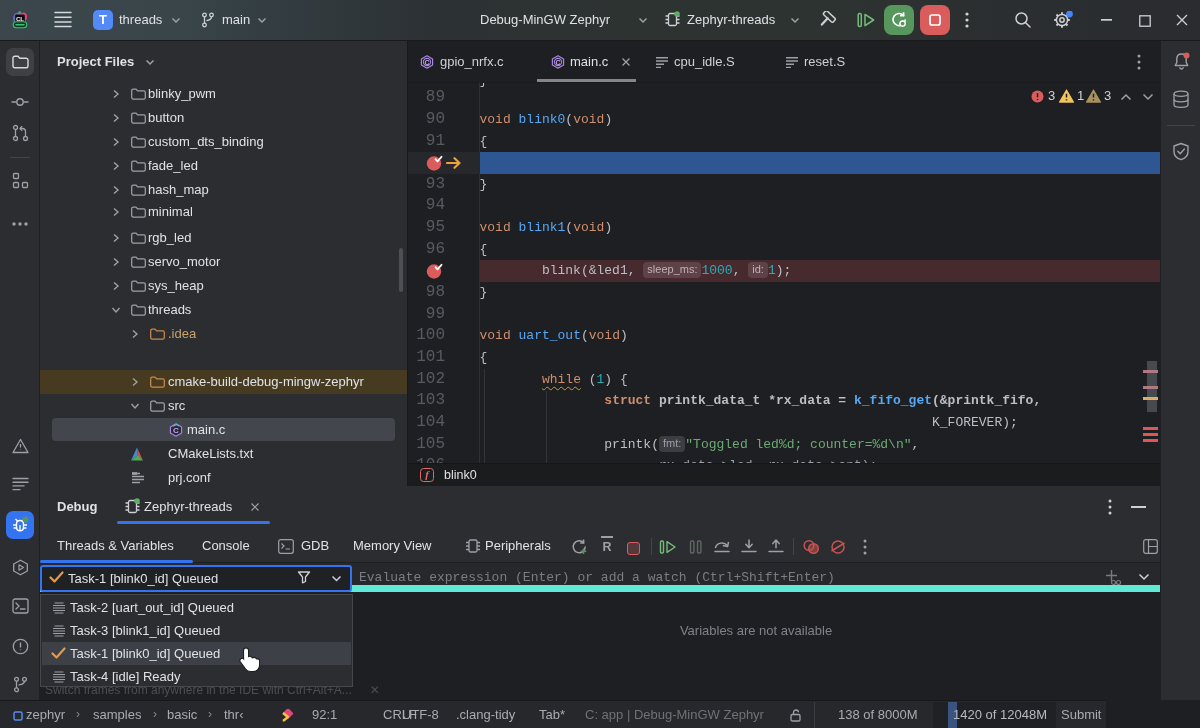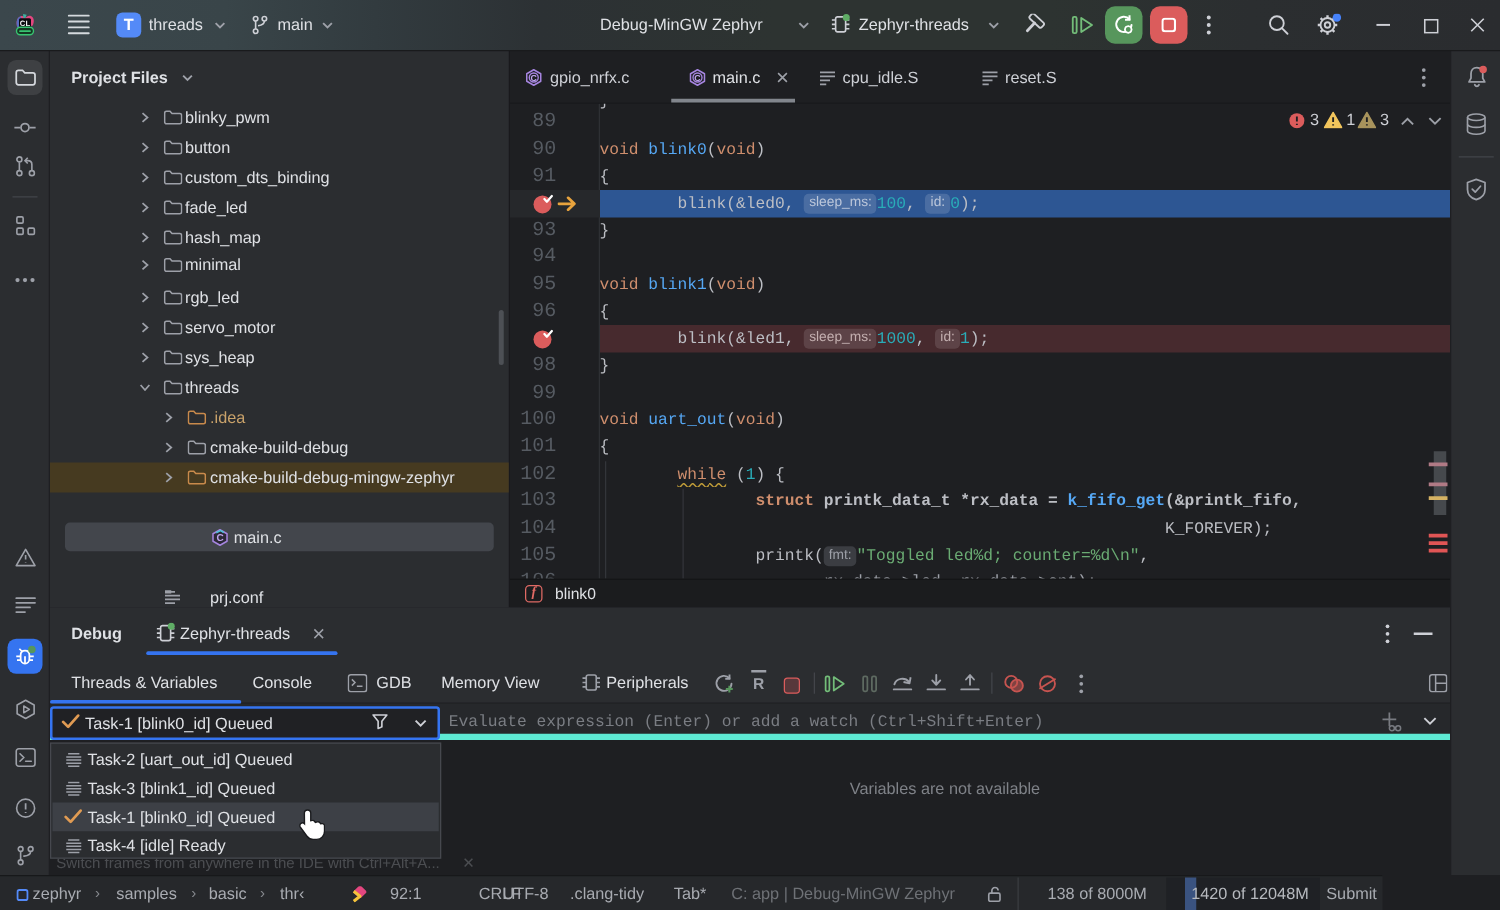--- a/index.html
+++ b/index.html
@@ -26,21 +26,21 @@
 .kw { color:#cf8e6d; } .fn { color:#56a8f5; } .nm { color:#2aacb8; } .st { color:#6aab73; }
 .chip { display:inline-block; font-family:"Liberation Sans",sans-serif; font-size:11px; line-height:15px; height:16px; padding:0 4px; border-radius:4px; background:#3b3d42; color:#9da0a8; vertical-align:1px; }
 .hl { position:absolute; left:72px; width:680px; height:21.6px; }
 #fbar { position:absolute; left:0; top:423px; width:752px; height:23px; background:#1b1c1e; border-top:1px solid #141517; }
 
 #rightstrip { position:absolute; left:1160px; top:40px; width:40px; height:660px; background:#2b2d30; border-left:1px solid #1e1f22; }
 
 #debug { position:absolute; left:40px; top:486px; width:1120px; height:214px; background:#2b2d30; }
 #dheader { position:absolute; left:0; top:0; width:1120px; height:42px; }
 #dtoolbar { position:absolute; left:0; top:42px; width:1120px; height:35px; border-bottom:1px solid #1e1f22; }
-#evalrow { position:absolute; left:0; top:77px; width:1120px; height:29px; background:#26282b; border-bottom:5px solid #5eead4; }
+#evalrow { position:absolute; left:0; top:77px; width:1120px; height:29px; background:#26282b; border-bottom:7px solid #5eead4; }
 #dcontent { position:absolute; left:0; top:106px; width:1120px; height:108px; background:#1e1f22; }
 
 #popup { position:absolute; left:0px; top:108px; width:313px; height:93px; background:#2b2d30; border:1px solid #46484e; }
 .prow { position:absolute; left:1px; width:309px; height:23px; line-height:23px; font-size:13px; color:#dfe1e5; }
 
 #statusbar { position:absolute; left:0; top:700px; width:1106px; height:28px; background:#26282b; border-top:1px solid #17181a; color:#a8abb1; font-size:13px; }
 .sbit { position:absolute; top:0; height:28px; line-height:27px; }
 svg { display:block; }
 .svgi { position:absolute; }
 </style>
@@ -350,46 +350,54 @@
       </div>
   <div class="trow" style="top:282px;">
         <svg class="tico" style="left:90px;top:7px;" width="10" height="10" viewBox="0 0 10 10">
           <path d="M3 1.5 L7 5 L3 8.5" stroke="#9da0a8" stroke-width="1.4" fill="none"></path>
         </svg>
         <svg class="tico" style="left:110px;top:6px;" width="15" height="12" viewBox="0 0 15 12">
           <path d="M0.7 2.6 C0.7 1.7 1.3 1 2.2 1 H5 L6.6 2.8 H12.8 C13.7 2.8 14.3 3.5 14.3 4.4 V9.4 C14.3 10.3 13.7 11 12.8 11 H2.2 C1.3 11 0.7 10.3 0.7 9.4 Z" fill="none" stroke="#c98a4b" stroke-width="1.25"></path>
         </svg>
         <span class="lbl" style="left:128px;color:#c9a26a;">.idea</span>
       </div>
-  <div class="trow" style="top:306px;">
-        <svg class="tico" style="left:90px;top:7px;" width="10" height="10" viewBox="0 0 10 10">
-          <path d="M3 1.5 L7 5 L3 8.5" stroke="#9da0a8" stroke-width="1.4" fill="none"></path>
-        </svg>
-        <svg class="tico" style="left:110px;top:6px;" width="15" height="12" viewBox="0 0 15 12">
-          <path d="M0.7 2.6 C0.7 1.7 1.3 1 2.2 1 H5 L6.6 2.8 H12.8 C13.7 2.8 14.3 3.5 14.3 4.4 V9.4 C14.3 10.3 13.7 11 12.8 11 H2.2 C1.3 11 0.7 10.3 0.7 9.4 Z" fill="none" stroke="#9da0a8" stroke-width="1.25"></path>
-        </svg>
-        <span class="lbl" style="left:128px;color:#dfe1e5;">cmake-build-debug</span>
-      </div>
   <div class="trow" style="top:330px;background:#463a20;">
         <svg class="tico" style="left:90px;top:7px;" width="10" height="10" viewBox="0 0 10 10">
           <path d="M3 1.5 L7 5 L3 8.5" stroke="#9da0a8" stroke-width="1.4" fill="none"></path>
         </svg>
         <svg class="tico" style="left:110px;top:6px;" width="15" height="12" viewBox="0 0 15 12">
           <path d="M0.7 2.6 C0.7 1.7 1.3 1 2.2 1 H5 L6.6 2.8 H12.8 C13.7 2.8 14.3 3.5 14.3 4.4 V9.4 C14.3 10.3 13.7 11 12.8 11 H2.2 C1.3 11 0.7 10.3 0.7 9.4 Z" fill="none" stroke="#c98a4b" stroke-width="1.25"></path>
         </svg>
         <span class="lbl" style="left:128px;color:#dfe1e5;">cmake-build-debug-mingw-zephyr</span>
+      </div>
+  <div class="trow" style="top:354px;">
+        <svg class="tico" style="left:90px;top:7px;" width="10" height="10" viewBox="0 0 10 10">
+          <path d="M1.5 3 L5 7 L8.5 3" stroke="#9da0a8" stroke-width="1.4" fill="none"></path>
+        </svg>
+        <svg class="tico" style="left:110px;top:6px;" width="15" height="12" viewBox="0 0 15 12">
+          <path d="M0.7 2.6 C0.7 1.7 1.3 1 2.2 1 H5 L6.6 2.8 H12.8 C13.7 2.8 14.3 3.5 14.3 4.4 V9.4 C14.3 10.3 13.7 11 12.8 11 H2.2 C1.3 11 0.7 10.3 0.7 9.4 Z" fill="none" stroke="#9da0a8" stroke-width="1.25"></path>
+        </svg>
+        <span class="lbl" style="left:128px;color:#dfe1e5;">src</span>
       </div>
   <div class="trow" style="top:378px;">
         <div class="abs" style="left:12px;top:0px;width:343px;height:23px;background:#43464c;border-radius:4px;"></div>
         <svg class="tico" style="left:129px;top:5px;" width="14" height="14" viewBox="0 0 14 14">
           <path d="M7 0.8 L12.6 4 V10 L7 13.2 L1.4 10 V4 Z" fill="#2c2936" stroke="#a685e0" stroke-width="1.2" stroke-linejoin="round"></path>
           <path d="M4 3.2 L7.5 1.5 L10 3 " fill="none" stroke="#4cc2d8" stroke-width="1.2"></path>
           <text x="7" y="9.8" font-size="8" font-weight="bold" fill="#c0a6ee" text-anchor="middle" font-family="Liberation Sans">C</text>
         </svg>
         <span class="lbl" style="left:147px;color:#dfe1e5;">main.c</span>
+      </div>
+  <div class="trow" style="top:402px;">
+        <svg class="tico" style="left:90px;top:5px;" width="14" height="14" viewBox="0 0 14 14">
+          <path d="M7 0.5 L1 13.5 L7.8 8.3 Z" fill="#3e8fd0"></path>
+          <path d="M7 0.5 L13 13.5 L7.8 8.3 Z" fill="#d04f4f"></path>
+          <path d="M1 13.5 L13 13.5 L7.8 8.3 Z" fill="#57a857"></path>
+        </svg>
+        <span class="lbl" style="left:128px;color:#dfe1e5;">CMakeLists.txt</span>
       </div>
   <div class="trow" style="top:426px;">
         <svg class="tico" style="left:91px;top:5px;" width="14" height="14" viewBox="0 0 14 14">
           <g stroke="#9da0a8" stroke-width="1.3">
             <path d="M1 2.5 H9 M1 5.5 H13 M1 8.5 H13 M1 11.5 H9"></path>
           </g>
           <path d="M1 1.2 H6 V3.8 H1 Z" fill="#9da0a8"></path>
         </svg>
         <span class="lbl" style="left:128px;color:#dfe1e5;">prj.conf</span>
       </div>
@@ -440,21 +448,20 @@
     <div class="abs" style="left:0;top:69.2px;width:72px;height:21.6px;background:#26282b;"></div>
     <div class="hl" style="top:69.2px;background:#2d5693;"></div>
     <div class="hl" style="top:177.4px;background:#472a2e;"></div>
     <div class="cl" style="top:-13px;">}</div>
     <div class="num" style="top:4.2px;">89</div>
         <div class="cl" style="top:4.2px;"></div>
     <div class="num" style="top:25.9px;">90</div>
         <div class="cl" style="top:25.9px;"><span class="kw">void</span> <span class="fn">blink0</span>(<span class="kw">void</span>)</div>
     <div class="num" style="top:47.5px;">91</div>
         <div class="cl" style="top:47.5px;">{</div>
-    <div class="cl" style="top:69.2px;">&nbsp;&nbsp;&nbsp;&nbsp;&nbsp;&nbsp;&nbsp;&nbsp;blink(&amp;led0, <span class="chip" style="background:rgba(255,255,255,0.14);color:#bcc7da;">sleep_ms:</span><span class="nm">100</span>, <span class="chip" style="background:rgba(255,255,255,0.14);color:#bcc7da;">id:</span><span class="nm">0</span>);</div>
     <div class="num" style="top:90.8px;">93</div>
         <div class="cl" style="top:90.8px;">}</div>
     <div class="num" style="top:112.4px;">94</div>
         <div class="cl" style="top:112.4px;"></div>
     <div class="num" style="top:134.1px;">95</div>
         <div class="cl" style="top:134.1px;"><span class="kw">void</span> <span class="fn">blink1</span>(<span class="kw">void</span>)</div>
     <div class="num" style="top:155.8px;">96</div>
         <div class="cl" style="top:155.8px;">{</div>
     <div class="cl" style="top:177.4px;">&nbsp;&nbsp;&nbsp;&nbsp;&nbsp;&nbsp;&nbsp;&nbsp;blink(&amp;led1, <span class="chip" style="background:rgba(255,255,255,0.12);color:#c4b0b0;">sleep_ms:</span><span class="nm">1000</span>, <span class="chip" style="background:rgba(255,255,255,0.12);color:#c4b0b0;">id:</span><span class="nm">1</span>);</div>
     <div class="num" style="top:199.1px;">98</div>

